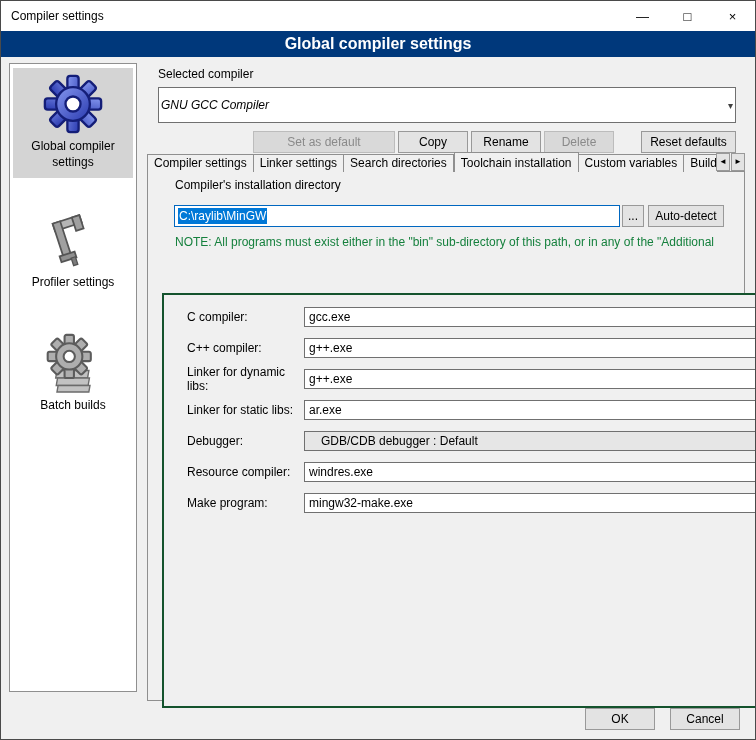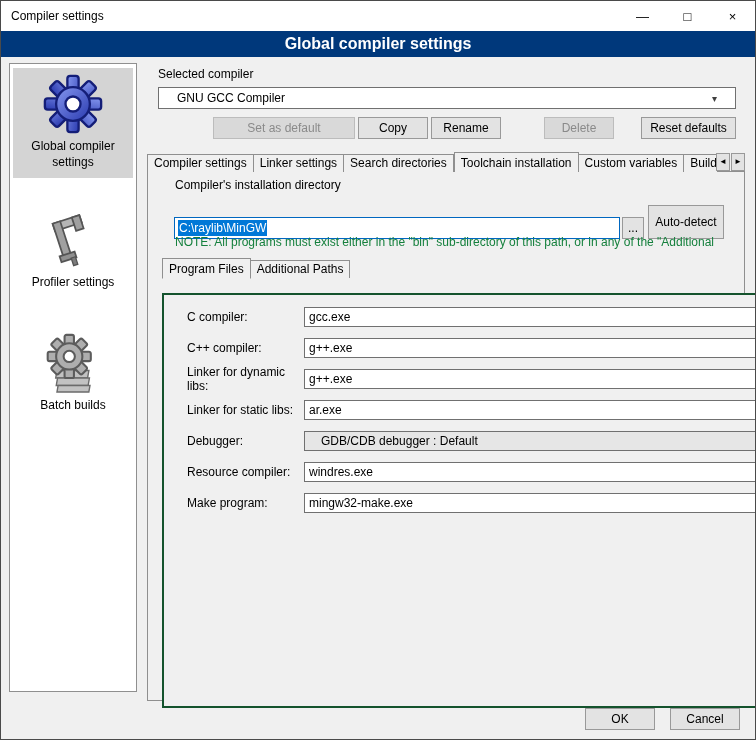--- a/index.html
+++ b/index.html
@@ -24,27 +24,27 @@
   
   .sidebar{position:absolute;left:8px;top:62px;width:128px;height:629px;box-sizing:border-box;
     background:#ffffff;border:1px solid #8f8f8f;padding:4px 3px;}
   .side-item{display:flex;flex-direction:column;align-items:center;
     padding:6px 2px 8px;margin-bottom:28px;cursor:default;}
   .side-item.selected{background:#d4d4d4;}
   .side-label{text-align:center;line-height:1.3;margin-top:5px;}
   
   .main{position:absolute;left:146px;top:62px;width:598px;height:638px;}
   .sec-label{margin:4px 0 6px 11px;}
-  .combo{box-sizing:border-box;height:22px;border:1px solid #707070;background:#fff;
-    display:flex;align-items:center;padding:0 18px;cursor:default;}
+  .combo{box-sizing:border-box;height:36px;border:1px solid #707070;background:#fff;
+    display:flex;align-items:center;padding:0 2px;cursor:default;font-style:italic;}
   .combo-main{margin-left:11px;width:578px;}
   .combo .arrow{margin-left:auto;font-size:10px;color:#404040;}
   .btn{box-sizing:border-box;height:22px;background:#e3e3e3;border:1px solid #999999;
     font-family:inherit;font-size:12px;color:#000;padding:0 10px;cursor:default;}
-  .btn.disabled{background:#d9d9d9;border-color:#bcbcbc;color:#8a8a8a;margin-left:40px;}
+  .btn.disabled{background:#d9d9d9;border-color:#bcbcbc;color:#8a8a8a;}
   .btn-row{margin-top:8px;margin-left:11px;width:578px;display:flex;justify-content:flex-end;gap:3px;}
   .btn-row .b-wide{width:142px;padding:0;}
   .btn-row .b-std{width:70px;padding:0;}
   .btn-row .b-reset{width:95px;padding:0;margin-left:24px;}
   
   .tabstrip{position:absolute;left:0;top:88px;width:598px;height:21px;z-index:3;}
   .tabs-scroll{position:absolute;left:0;bottom:0;width:570px;overflow:hidden;
     display:flex;align-items:flex-end;}
   .tab{box-sizing:border-box;height:18px;line-height:16px;padding:0 6px;background:#f0f0f0;
     border:1px solid #8f8f8f;border-bottom:none;white-space:nowrap;cursor:default;flex:none;}
@@ -56,21 +56,21 @@
     text-align:center;background:#e3e3e3;border:1px solid #999;padding:0;font-family:inherit;cursor:default;}
   
   .panel{position:absolute;left:0;top:108px;width:598px;height:530px;box-sizing:border-box;
     border:1px solid #8f8f8f;background:#f0f0f0;z-index:1;}
   .group-label{position:absolute;left:27px;top:6px;}
   .dir-row{position:absolute;left:26px;top:33px;display:flex;align-items:flex-end;}
   .dir-input{box-sizing:border-box;width:446px;height:22px;border:1px solid #0067c0;background:#fff;
     display:flex;align-items:center;padding:0 3px;cursor:text;}
   .dir-input .sel{background:#0078d7;color:#fff;padding:1px 1px;}
   .mini-btn{box-sizing:border-box;width:22px;height:22px;margin-left:2px;padding:0;line-height:18px;}
-  .autodetect{box-sizing:border-box;width:76px;height:34px;margin-left:4px;padding:0;}
+  .autodetect{box-sizing:border-box;width:76px;height:22px;margin-left:4px;padding:0;}
   .note{position:absolute;left:27px;top:63px;width:566px;color:#15803d;
     white-space:nowrap;overflow:hidden;}
   
   .inner-tabstrip{position:absolute;left:14px;top:86px;display:flex;align-items:flex-end;z-index:3;}
   .inner-panel{position:absolute;left:14px;top:121px;width:683px;height:415px;box-sizing:border-box;
     border:2px solid #14532d;background:#f0f0f0;z-index:1;}
   .form{position:absolute;left:23px;top:12px;right:15px;}
   .form-row{display:flex;align-items:center;margin-bottom:11px;height:20px;}
   .f-label{width:117px;flex:none;}
   .f-input{box-sizing:border-box;flex:1;height:20px;border:1px solid #707070;background:#fff;
@@ -192,24 +192,20 @@
       <div class="dir-row">
         <div class="dir-input">
           <span class="sel">C:\raylib\MinGW</span>
         </div>
         <button class="btn mini-btn">...</button>
         <button class="btn autodetect">Auto-detect</button>
       </div>
 
       <div class="note">NOTE: All programs must exist either in the "bin" sub-directory of this path, or in any of the "Additional</div>
 
-      <div class="inner-tabstrip">
-        <div class="tab active">Program Files</div>
-        <div class="tab">Additional Paths</div>
-      </div>
 
       <div class="inner-panel">
         <div class="form">
 
           <div class="form-row">
             <span class="f-label">C compiler:</span>
             <div class="f-input">
               <span>gcc.exe</span>
             </div>
             <button class="btn f-browse">...</button>

